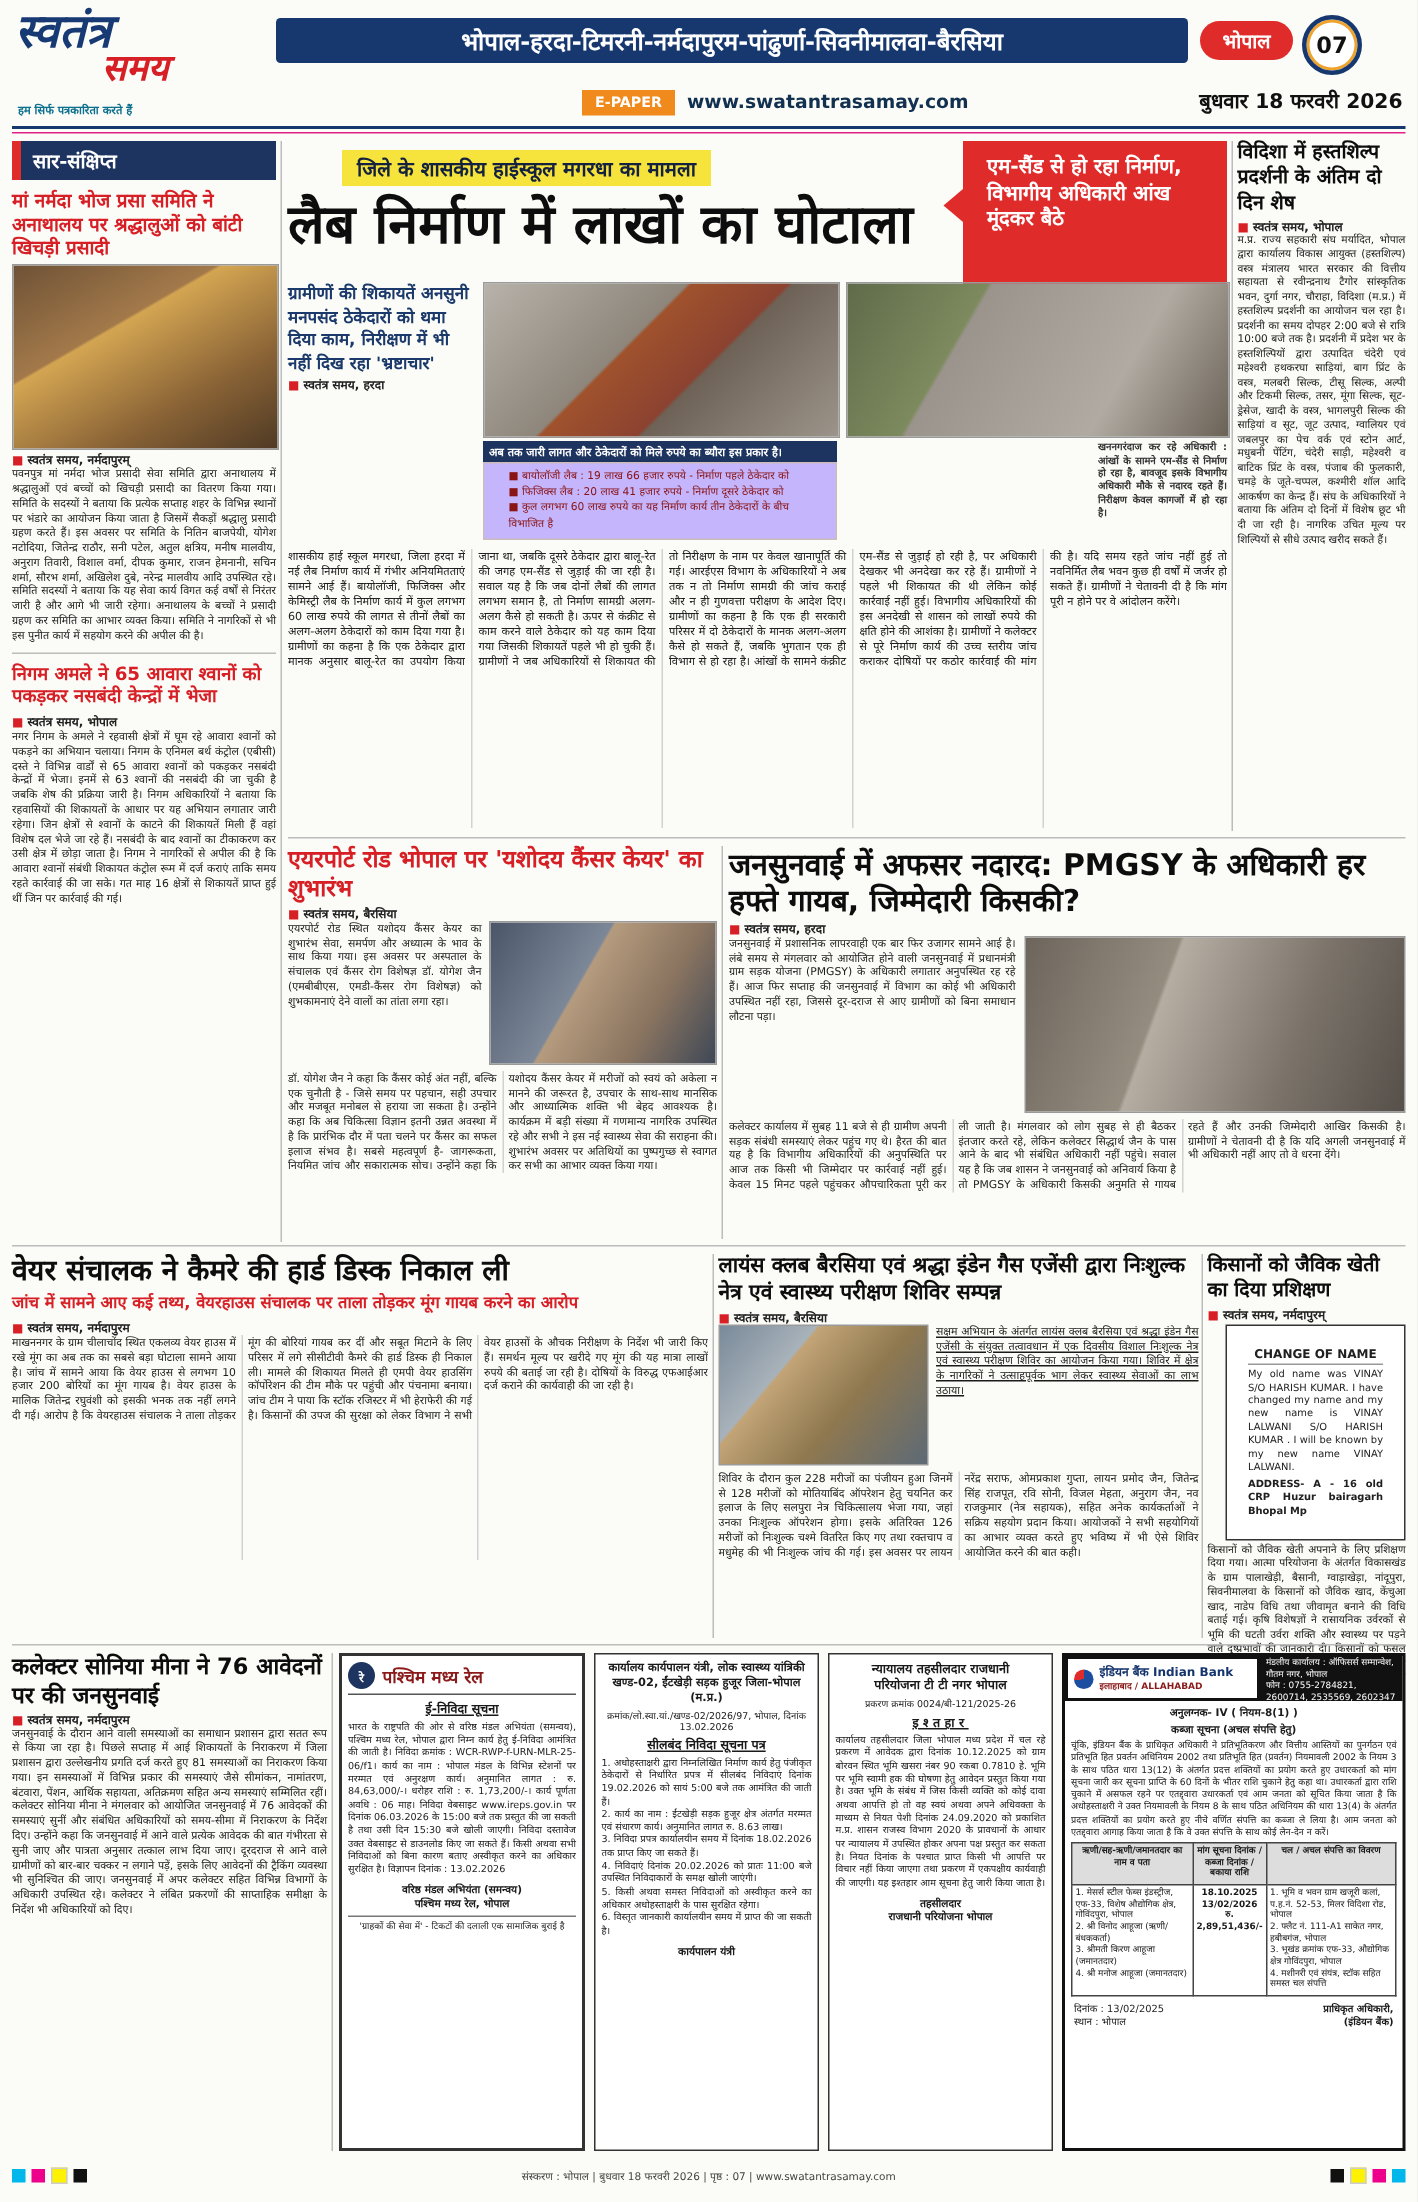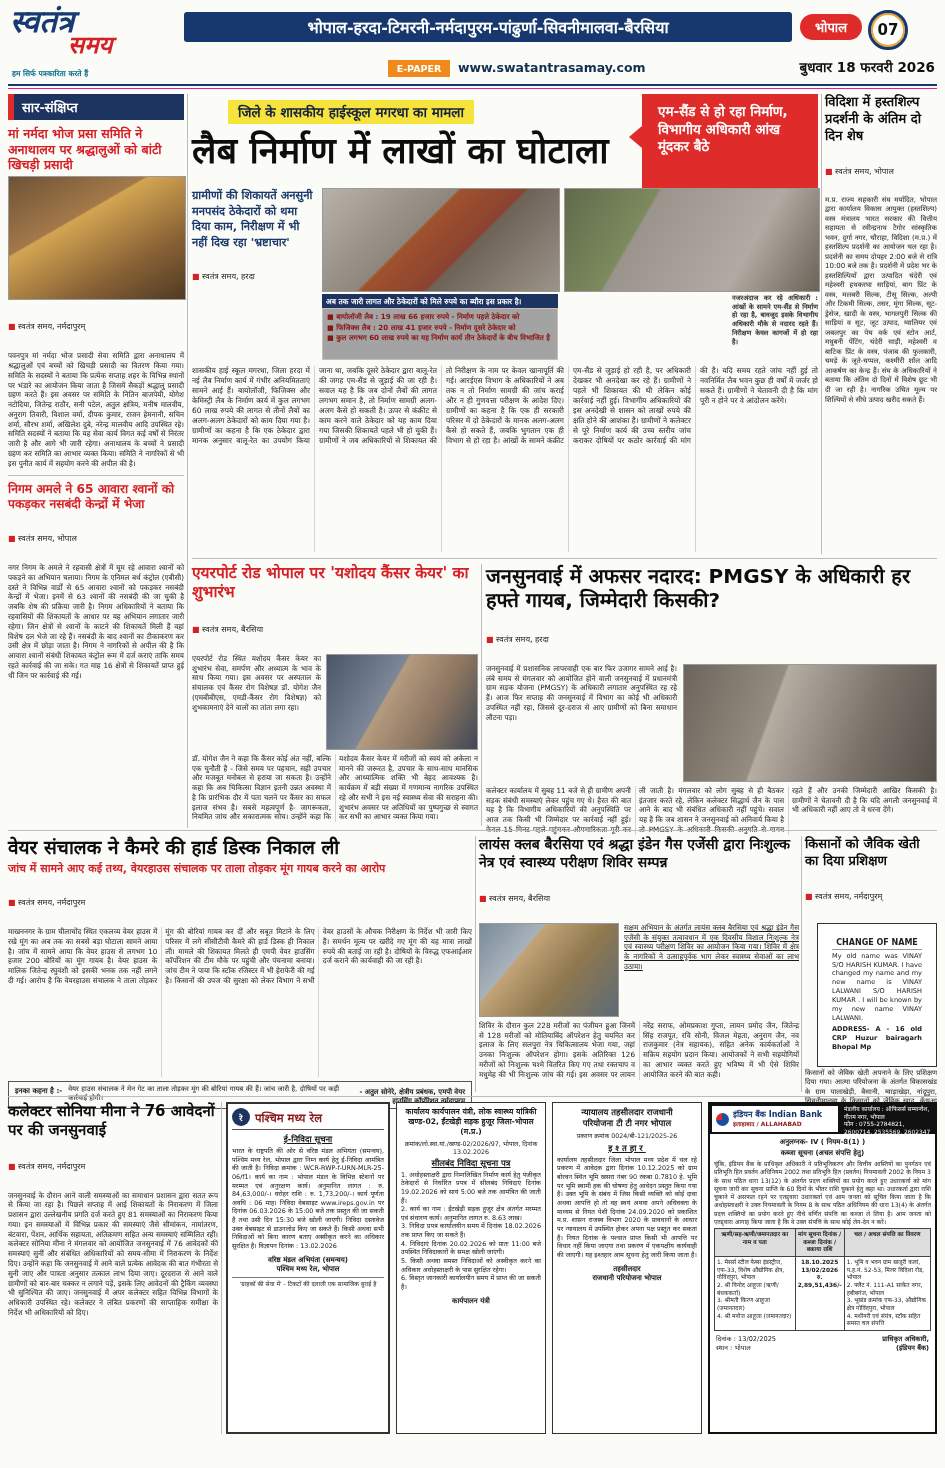--- a/index.html
+++ b/index.html
@@ -1,21 +1,21 @@
 <!DOCTYPE html>
 <html><head>
 <meta charset="utf-8">
 <style>
   html,body{margin:0;padding:0;background:#e9e9e9;}
   .page{position:relative;width:945px;height:1468px;margin:0 auto;background:#fbfbf7;
         font-family:"DejaVu Sans",sans-serif;color:#1a1a1a;overflow:hidden;}
   .abs{position:absolute;}
   .j{text-align:justify;}
   .preline{white-space:pre-line;}
-  .bl{font-size:8px;font-weight:normal;color:#222;margin:20px 0;}
+  .bl{font-size:8px;font-weight:bold;color:#222;margin:0 0;}
   .bl::before{content:"■ ";color:#d71f26;}
   .body-sm{font-size:7.2px;line-height:1.36;color:#202020;}
   .body-xs{font-size:6.4px;line-height:1.35;color:#202020;}
   .c2{columns:2;column-gap:8px;column-rule:1px solid #d2d2d2;}
   .c3{columns:3;column-gap:8px;column-rule:1px solid #d2d2d2;}
   .c5{columns:5;column-gap:9px;column-rule:1px solid #d2d2d2;}
   .photo{border:1px solid #9a9a9a;}
   .vline{border-left:1px solid #bcbcbc;width:0;}
   .hline{border-top:1px solid #bcbcbc;height:0;}
   
@@ -32,21 +32,21 @@
   
   .sechead{background:#1d3461;color:#fff;font-weight:800;font-size:13px;padding:4px 8px;border-left:6px solid #e02b2b;}
   .sb-headline{font-size:12.6px;font-weight:800;color:#d71f26;line-height:1.25;margin:6px 0 3px;}
   
   .kicker{background:#f6e33b;color:#14223f;font-weight:800;font-size:13.5px;padding:3px 10px;display:inline-block;}
   .lead-h{font-size:36px;font-weight:800;color:#0d0d0d;line-height:1.08;}
   .ribbon{background:#e02b2b;color:#fff;font-weight:800;font-size:13.5px;line-height:1.3;padding:9px 8px 8px 16px;}
   .ribbon::before{content:"";position:absolute;left:-13px;top:32px;border-top:11px solid transparent;border-bottom:11px solid transparent;border-right:13px solid #e02b2b;}
   .lead-sub{font-size:11.3px;font-weight:800;color:#1b3a6b;line-height:1.38;}
   .capstrip{background:#1d3461;color:#fff;font-size:7.4px;font-weight:bold;padding:2px 4px;}
-  .ledger{font-size:7.1px;line-height:1.5;font-weight:bold;color:#8a1313;background:#a3a3a3;border:1px solid #cbb;padding:3px 4px;}
+  .ledger{font-size:7.1px;line-height:1.5;font-weight:normal;color:#8a1313;background:#c4b5fd;border:1px solid #cbb;padding:3px 16px;}
   .qbox{border:1px solid #777;background:#fff;padding:9px 5px 3px;}
   .qtab{position:absolute;top:-7px;left:50%;transform:translateX(-50%);background:#e02b2b;color:#fff;font-size:8px;font-weight:800;padding:1px 9px;white-space:nowrap;}
   .qtext{font-size:6.9px;line-height:1.35;}
   .qby{font-size:6.9px;font-weight:800;text-align:right;margin-top:2px;}
   
   .h-red{font-size:15.5px;font-weight:800;color:#d71f26;line-height:1.25;}
   .h-blk-lg{font-size:20px;font-weight:800;color:#0d0d0d;line-height:1.22;}
   .h-blk-md{font-size:14px;font-weight:800;color:#0d0d0d;line-height:1.28;}
   .h-blk-sm{font-size:13px;font-weight:800;color:#0d0d0d;line-height:1.3;}
   .h-wh{font-size:19px;font-weight:800;color:#0d0d0d;line-height:1.2;}
@@ -141,21 +141,21 @@
       <div class="bl">स्वतंत्र समय, हरदा</div>
     </div>
     <div class="abs photo ph-brick" style="left:130px;top:94px;width:236px;height:102px;"></div>
     <div class="abs photo ph-site" style="left:372px;top:94px;width:254px;height:102px;"></div>
 
     <div class="abs capstrip" style="left:130px;top:200px;width:236px;box-sizing:border-box;">अब तक जारी लागत और ठेकेदारों को मिले रुपये का ब्यौरा इस प्रकार है।</div>
     <div class="abs ledger preline" style="left:130px;top:214px;width:236px;height:52px;box-sizing:border-box;">■ बायोलॉजी लैब : 19 लाख 66 हजार रुपये - निर्माण पहले ठेकेदार को
 ■ फिजिक्स लैब : 20 लाख 41 हजार रुपये - निर्माण दूसरे ठेकेदार को
 ■ कुल लगभग 60 लाख रुपये का यह निर्माण कार्य तीन ठेकेदारों के बीच विभाजित है</div>
 
-    <div class="abs j" style="left:540px;top:200px;width:86px;height:66px;font-size:6.6px;line-height:1.32;font-weight:bold;color:#333;">नजरअंदाज कर रहे अधिकारी : आंखों के सामने एम-सैंड से निर्माण हो रहा है, बावजूद इसके विभागीय अधिकारी मौके से नदारद रहते हैं। निरीक्षण केवल कागजों में हो रहा है।</div>
+    <div class="abs j" style="left:540px;top:200px;width:86px;height:66px;font-size:6.6px;line-height:1.32;font-weight:bold;color:#333;">खननगरंदाज कर रहे अधिकारी : आंखों के सामने एम-सैंड से निर्माण हो रहा है, बावजूद इसके विभागीय अधिकारी मौके से नदारद रहते हैं। निरीक्षण केवल कागजों में हो रहा है।</div>
 
     <div class="abs c5 body-sm j" style="left:0;top:272px;width:626px;height:186px;overflow:hidden;font-size:7.4px;">शासकीय हाई स्कूल मगरधा, जिला हरदा में नई लैब निर्माण कार्य में गंभीर अनियमितताएं सामने आई हैं। बायोलॉजी, फिजिक्स और केमिस्ट्री लैब के निर्माण कार्य में कुल लगभग 60 लाख रुपये की लागत से तीनों लैबों का अलग-अलग ठेकेदारों को काम दिया गया है। ग्रामीणों का कहना है कि एक ठेकेदार द्वारा मानक अनुसार बालू-रेत का उपयोग किया जाना था, जबकि दूसरे ठेकेदार द्वारा बालू-रेत की जगह एम-सैंड से जुड़ाई की जा रही है। सवाल यह है कि जब दोनों लैबों की लागत लगभग समान है, तो निर्माण सामग्री अलग-अलग कैसे हो सकती है। ऊपर से कंक्रीट से काम करने वाले ठेकेदार को यह काम दिया गया जिसकी शिकायतें पहले भी हो चुकी हैं। ग्रामीणों ने जब अधिकारियों से शिकायत की तो निरीक्षण के नाम पर केवल खानापूर्ति की गई। आरईएस विभाग के अधिकारियों ने अब तक न तो निर्माण सामग्री की जांच कराई और न ही गुणवत्ता परीक्षण के आदेश दिए। ग्रामीणों का कहना है कि एक ही सरकारी परिसर में दो ठेकेदारों के मानक अलग-अलग कैसे हो सकते हैं, जबकि भुगतान एक ही विभाग से हो रहा है। आंखों के सामने कंक्रीट एम-सैंड से जुड़ाई हो रही है, पर अधिकारी देखकर भी अनदेखा कर रहे हैं। ग्रामीणों ने पहले भी शिकायत की थी लेकिन कोई कार्रवाई नहीं हुई। विभागीय अधिकारियों की इस अनदेखी से शासन को लाखों रुपये की क्षति होने की आशंका है। ग्रामीणों ने कलेक्टर से पूरे निर्माण कार्य की उच्च स्तरीय जांच कराकर दोषियों पर कठोर कार्रवाई की मांग की है। यदि समय रहते जांच नहीं हुई तो नवनिर्मित लैब भवन कुछ ही वर्षों में जर्जर हो सकते हैं। ग्रामीणों ने चेतावनी दी है कि मांग पूरी न होने पर वे आंदोलन करेंगे।</div>
   </div>
 
   <div class="abs vline" style="left:821px;top:94px;height:460px;"></div>
 
   <div class="abs" style="left:825px;top:94px;width:112px;height:460px;">
     <div class="h-blk-sm">विदिशा में हस्तशिल्प प्रदर्शनी के अंतिम दो दिन शेष</div>
     <div class="bl">स्वतंत्र समय, भोपाल</div>
     <div class="body-sm j" style="font-size:7px;">म.प्र. राज्य सहकारी संघ मर्यादित, भोपाल द्वारा कार्यालय विकास आयुक्त (हस्तशिल्प) वस्त्र मंत्रालय भारत सरकार की वित्तीय सहायता से रवीन्द्रनाथ टैगोर सांस्कृतिक भवन, दुर्गा नगर, चौराहा, विदिशा (म.प्र.) में हस्तशिल्प प्रदर्शनी का आयोजन चल रहा है। प्रदर्शनी का समय दोपहर 2:00 बजे से रात्रि 10:00 बजे तक है। प्रदर्शनी में प्रदेश भर के हस्तशिल्पियों द्वारा उत्पादित चंदेरी एवं महेश्वरी हथकरघा साड़ियां, बाग प्रिंट के वस्त्र, मलबरी सिल्क, टीसू सिल्क, अल्पी और टिकमी सिल्क, तसर, मूंगा सिल्क, सूट-ड्रेसेज, खादी के वस्त्र, भागलपुरी सिल्क की साड़ियां व सूट, जूट उत्पाद, ग्वालियर एवं जबलपुर का पेच वर्क एवं स्टोन आर्ट, मधुबनी पेंटिंग, चंदेरी साड़ी, महेश्वरी व बाटिक प्रिंट के वस्त्र, पंजाब की फुलकारी, चमड़े के जूते-चप्पल, कश्मीरी शॉल आदि आकर्षण का केन्द्र हैं। संघ के अधिकारियों ने बताया कि अंतिम दो दिनों में विशेष छूट भी दी जा रही है। नागरिक उचित मूल्य पर शिल्पियों से सीधे उत्पाद खरीद सकते हैं।</div>
@@ -185,25 +185,20 @@
     <div class="c3 body-sm j" style="margin-top:4px;">कलेक्टर कार्यालय में सुबह 11 बजे से ही ग्रामीण अपनी सड़क संबंधी समस्याएं लेकर पहुंच गए थे। हैरत की बात यह है कि विभागीय अधिकारियों की अनुपस्थिति पर आज तक किसी भी जिम्मेदार पर कार्रवाई नहीं हुई। केवल 15 मिनट पहले पहुंचकर औपचारिकता पूरी कर ली जाती है। मंगलवार को लोग सुबह से ही बैठकर इंतजार करते रहे, लेकिन कलेक्टर सिद्धार्थ जैन के पास आने के बाद भी संबंधित अधिकारी नहीं पहुंचे। सवाल यह है कि जब शासन ने जनसुनवाई को अनिवार्य किया है तो PMGSY के अधिकारी किसकी अनुमति से गायब रहते हैं और उनकी जिम्मेदारी आखिर किसकी है। ग्रामीणों ने चेतावनी दी है कि यदि अगली जनसुनवाई में भी अधिकारी नहीं आए तो वे धरना देंगे।</div>
   </div>
 
   <div class="abs hline" style="left:8px;right:8px;top:830px;"></div>
 
   <div class="abs" style="left:8px;top:836px;width:464px;height:256px;">
     <div class="h-wh">वेयर संचालक ने कैमरे की हार्ड डिस्क निकाल ली</div>
     <div class="subh-red">जांच में सामने आए कई तथ्य, वेयरहाउस संचालक पर ताला तोड़कर मूंग गायब करने का आरोप</div>
     <div class="bl">स्वतंत्र समय, नर्मदापुरम</div>
     <div class="c3 body-sm j" style="height:150px;overflow:hidden;">माखननगर के ग्राम चीलाचोंद स्थित एकलव्य वेयर हाउस में रखे मूंग का अब तक का सबसे बड़ा घोटाला सामने आया है। जांच में सामने आया कि वेयर हाउस से लगभग 10 हजार 200 बोरियों का मूंग गायब है। वेयर हाउस के मालिक जितेन्द्र रघुवंशी को इसकी भनक तक नहीं लगने दी गई। आरोप है कि वेयरहाउस संचालक ने ताला तोड़कर मूंग की बोरियां गायब कर दीं और सबूत मिटाने के लिए परिसर में लगे सीसीटीवी कैमरे की हार्ड डिस्क ही निकाल ली। मामले की शिकायत मिलते ही एमपी वेयर हाउसिंग कॉर्पोरेशन की टीम मौके पर पहुंची और पंचनामा बनाया। जांच टीम ने पाया कि स्टॉक रजिस्टर में भी हेराफेरी की गई है। किसानों की उपज की सुरक्षा को लेकर विभाग ने सभी वेयर हाउसों के औचक निरीक्षण के निर्देश भी जारी किए हैं। समर्थन मूल्य पर खरीदे गए मूंग की यह मात्रा लाखों रुपये की बताई जा रही है। दोषियों के विरुद्ध एफआईआर दर्ज कराने की कार्यवाही की जा रही है।</div>
-    <div style="border:1px solid #555;padding:3px 6px;margin-top:4px;display:flex;gap:6px;align-items:flex-start;">
-      <span style="font-size:7.2px;font-weight:800;white-space:nowrap;">इनका कहना है :-</span>
-      <span class="qtext j" style="flex:1;">वेयर हाउस संचालक ने मेन गेट का ताला तोड़कर मूंग की बोरियां गायब की हैं। जांच जारी है, दोषियों पर कड़ी कार्रवाई होगी।</span>
-      <span class="qby" style="white-space:normal;width:120px;">- अतुल सोनेरे, क्षेत्रीय प्रबंधक, एमपी वेयर हाउसिंग कॉर्पोरेशन नर्मदापुरम</span>
-    </div>
   </div>
 
   <div class="abs vline" style="left:475px;top:836px;height:256px;"></div>
 
   <div class="abs" style="left:479px;top:836px;width:320px;height:256px;">
     <div class="h-blk-md">लायंस क्लब बैरसिया एवं श्रद्धा इंडेन गैस एजेंसी द्वारा निःशुल्क नेत्र एवं स्वास्थ्य परीक्षण शिविर सम्पन्न</div>
     <div class="bl">स्वतंत्र समय, बैरसिया</div>
     <div style="display:flex;gap:5px;text-decoration:underline;">
       <div class="photo ph-camp" style="width:138px;height:92px;flex:none;"></div>
       <div class="body-sm j" style="flex:1;">सक्षम अभियान के अंतर्गत लायंस क्लब बैरसिया एवं श्रद्धा इंडेन गैस एजेंसी के संयुक्त तत्वावधान में एक दिवसीय विशाल निःशुल्क नेत्र एवं स्वास्थ्य परीक्षण शिविर का आयोजन किया गया। शिविर में क्षेत्र के नागरिकों ने उत्साहपूर्वक भाग लेकर स्वास्थ्य सेवाओं का लाभ उठाया।</div>
@@ -311,14 +306,25 @@
         </table>
       <div class="bank-foot">
         <div class="preline">दिनांक : 13/02/2025
 स्थान : भोपाल</div>
         <div class="preline" style="font-weight:800;text-align:right;">प्राधिकृत अधिकारी,
 (इंडियन बैंक)</div>
       </div>
     </div>
   </div>
 
+  <div class="abs imprint" style="left:8px;right:8px;top:1442px;height:16px;">
+    <span class="reg" style="background:#00b7eb;"></span>
+    <span class="reg" style="background:#ec008c;"></span>
+    <span class="reg" style="background:#fff200;border:1px solid #ccc;"></span>
+    <span class="reg" style="background:#111;"></span>
+    <span class="imp-text">संस्करण : भोपाल  |  बुधवार 18 फरवरी 2026  |  पृष्ठ : 07  |  www.swatantrasamay.com</span>
+    <span class="reg" style="background:#111;"></span>
+    <span class="reg" style="background:#fff200;border:1px solid #ccc;"></span>
+    <span class="reg" style="background:#ec008c;"></span>
+    <span class="reg" style="background:#00b7eb;"></span>
+  </div>
 
 </div>
 
 </body></html>

